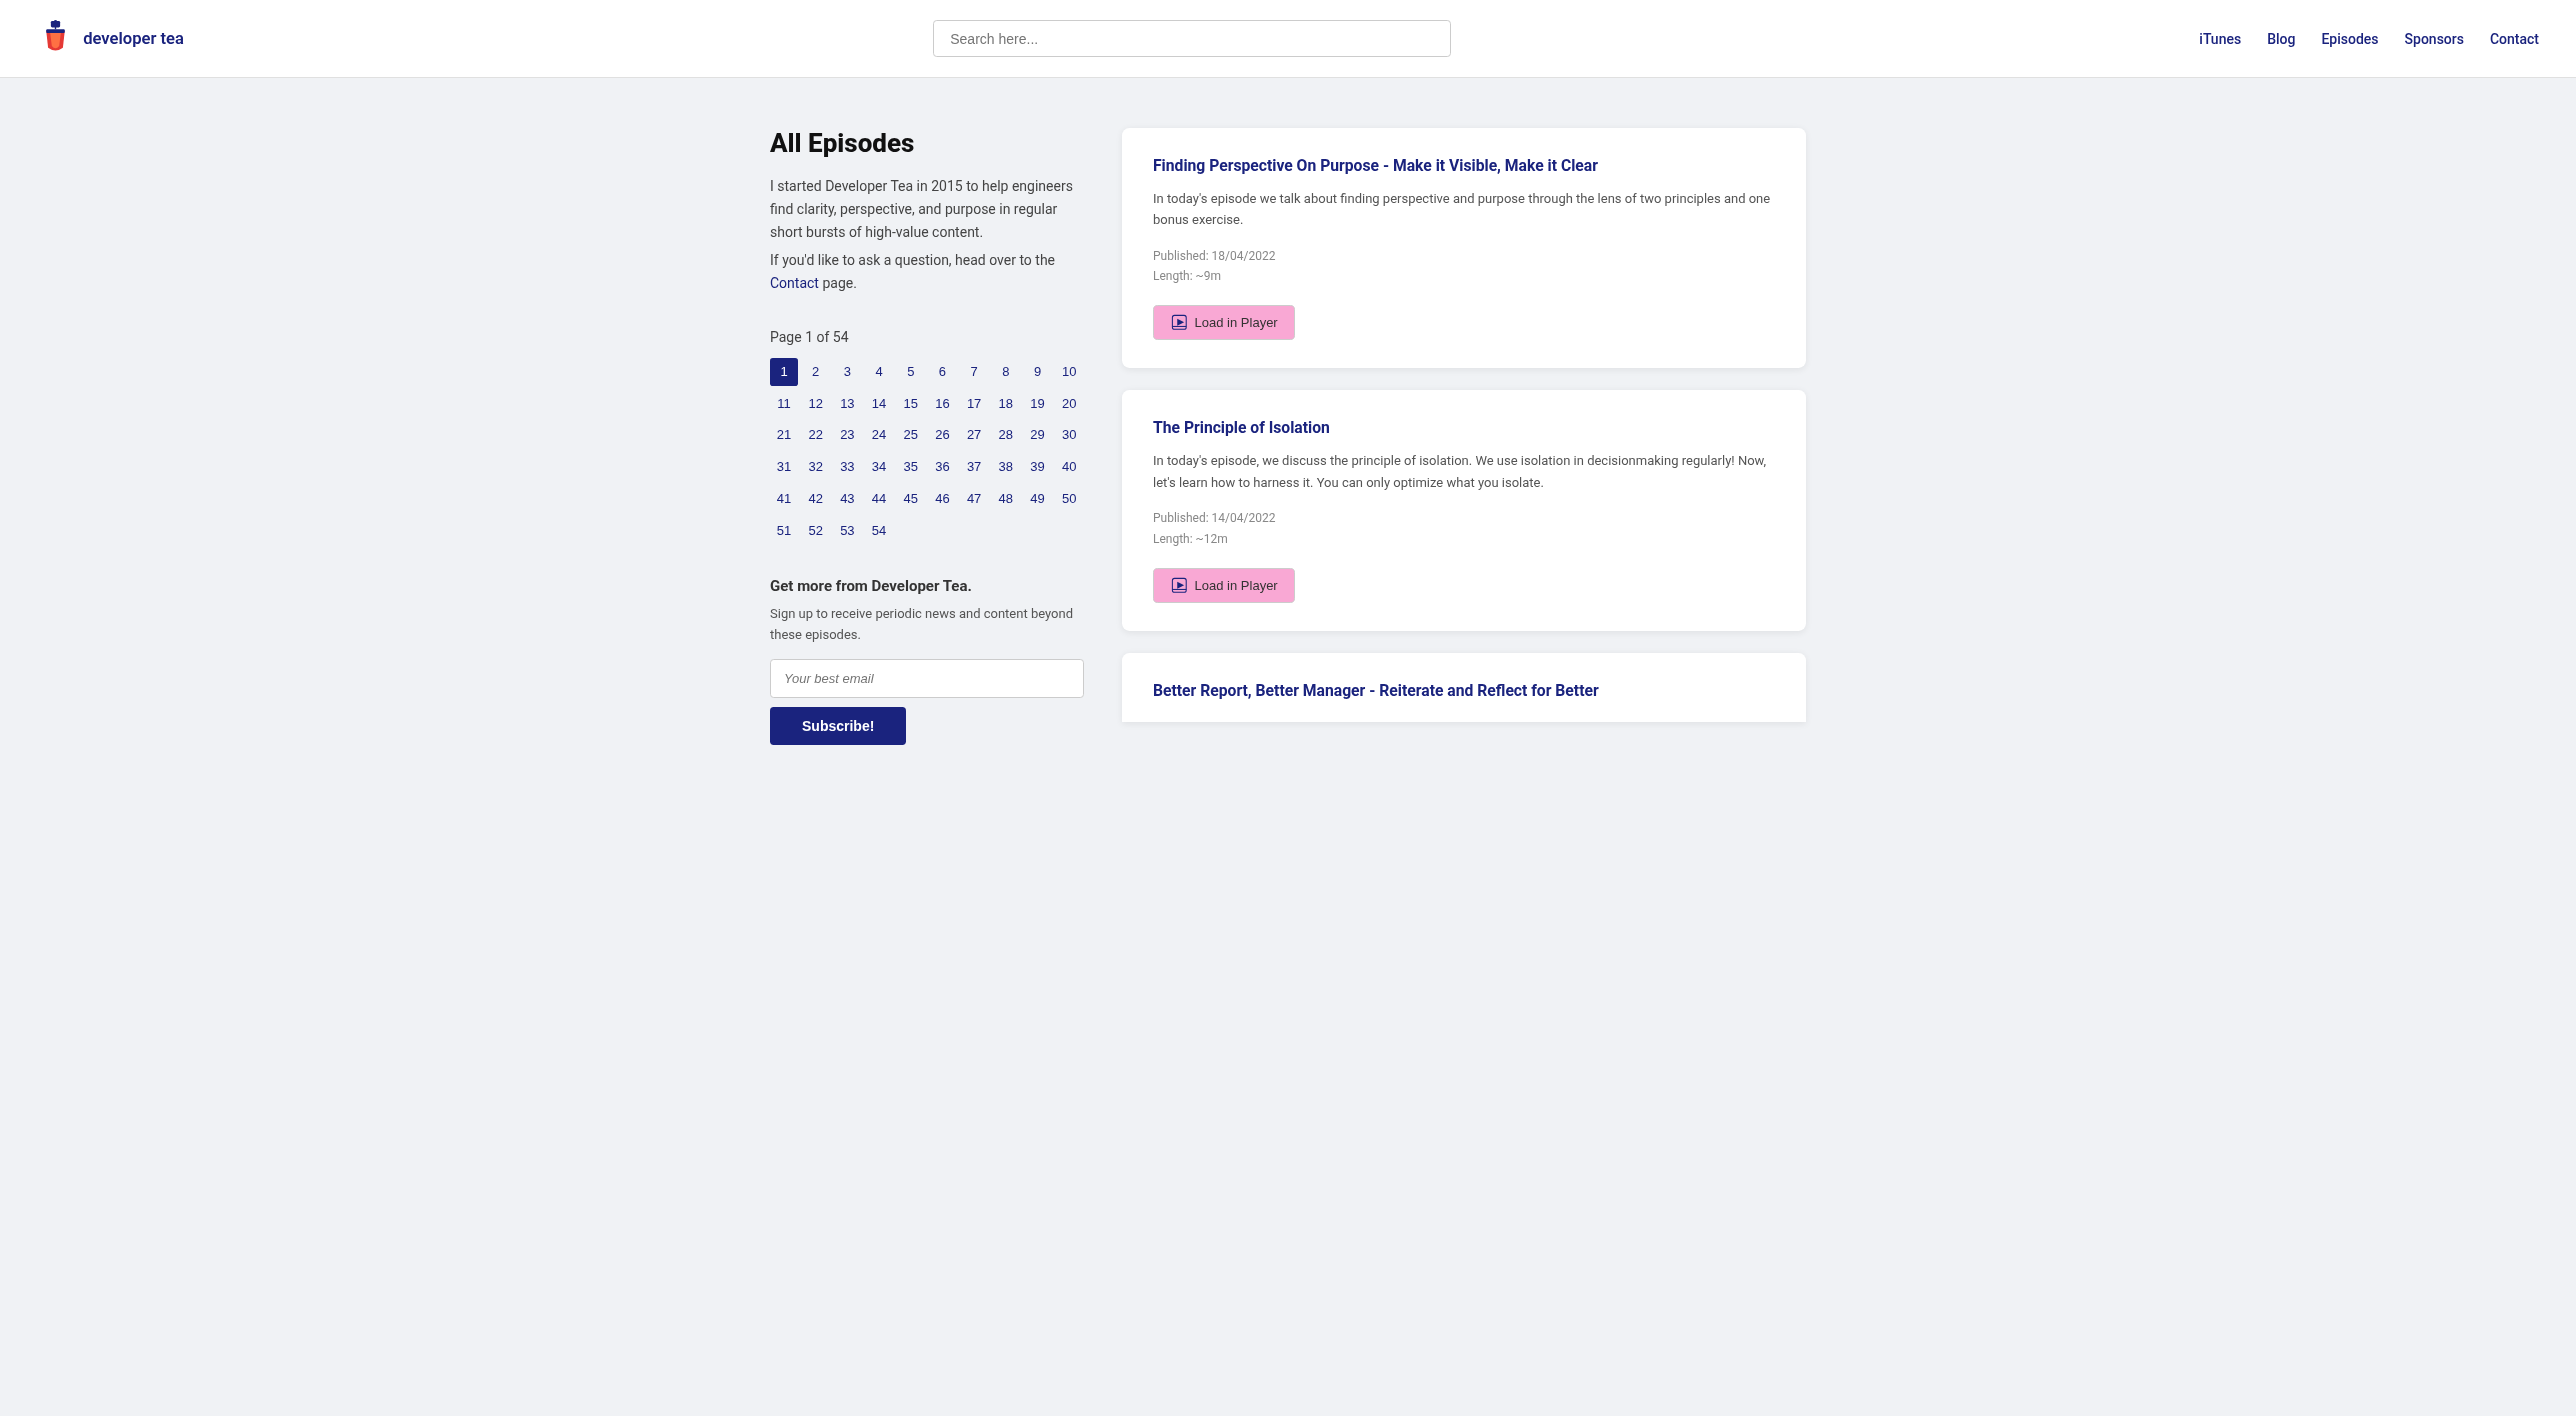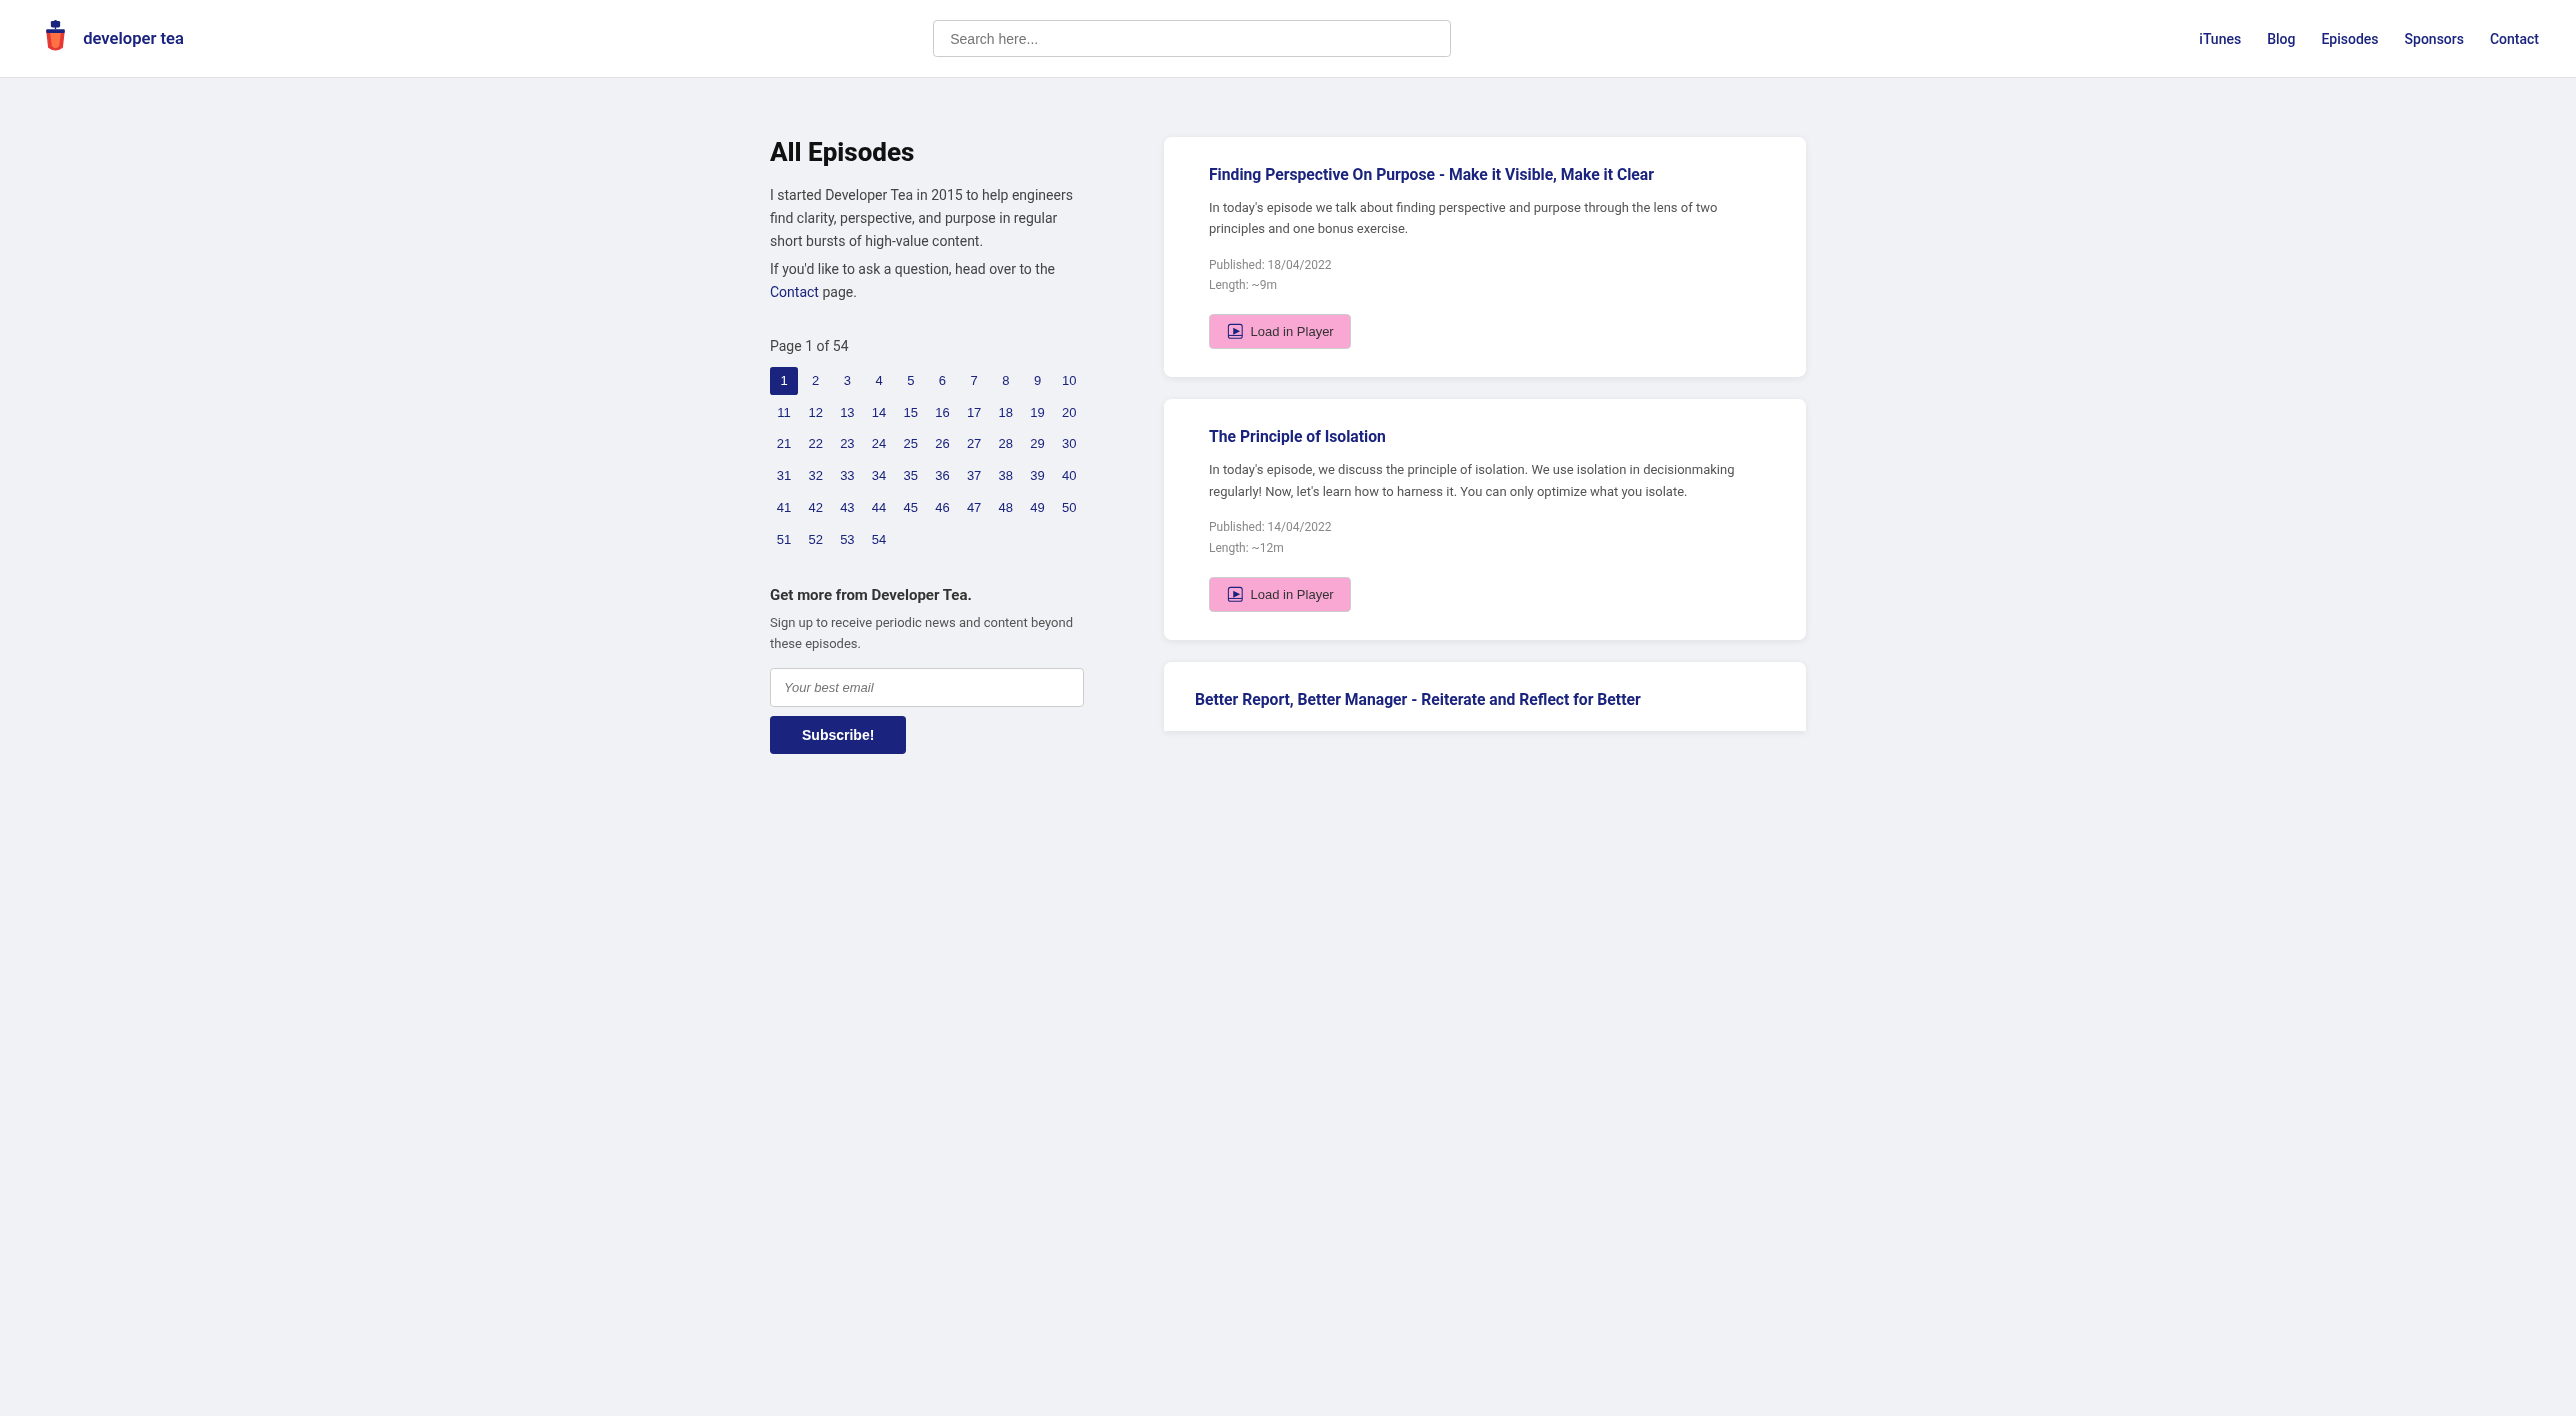--- a/index.html
+++ b/index.html
@@ -57,24 +57,24 @@
     .nav-links a {
       text-decoration: none;
       color: #1a237e;
       font-size: 14px;
       font-weight: 500;
     }
 
     
     .main {
       max-width: 1110px;
-      margin: 13px auto;
+      margin: 4px auto;
       padding: 46px 37px;
       display: flex;
-      gap: 80px;
+      gap: 38px;
       align-items: flex-start;
     }
 
     
     .sidebar {
       width: 314px;
       flex-shrink: 0;
     }
     .sidebar-title {
       font-size: 26px;
@@ -165,21 +165,21 @@
     .episodes {
       flex: 1;
       display: flex;
       flex-direction: column;
       gap: 22px;
     }
 
     .episode-card {
       background: #fff;
       border-radius: 7.4px;
-      padding: 28px 45px;
+      padding: 28px 31px;
       box-shadow: 0 1.8px 7.4px rgba(0,0,0,0.07);
     }
     .episode-title {
       font-size: 15.7px;
       font-weight: 700;
       color: #1a237e;
       margin-bottom: 13px;
       text-decoration: none;
       display: block;
     }

